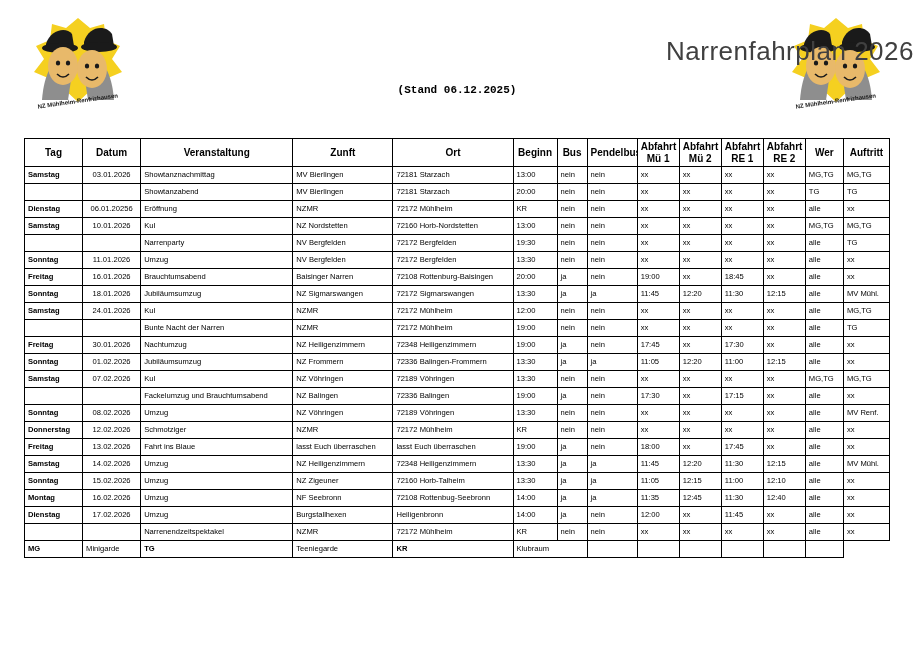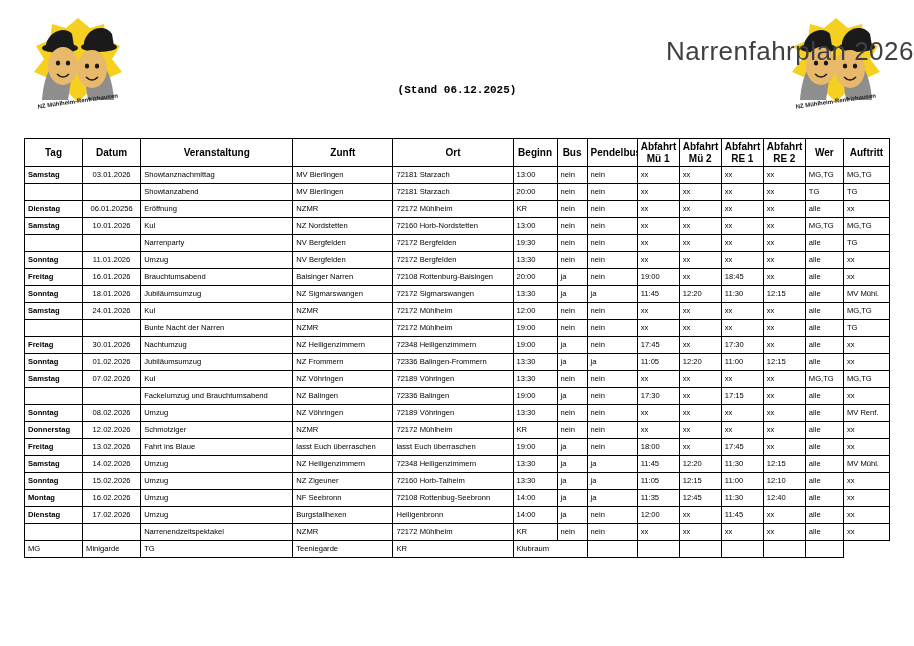--- a/index.html
+++ b/index.html
@@ -92,21 +92,21 @@
   .c-bus      { width: 30px; }
   .c-pendel   { width: 50px; }
   .c-ab       { width: 42px; }
   .c-wer      { width: 38px; }
   .c-auftritt { width: 46px; }
 
   td.bold, th.bold { font-weight: bold; }
   td.center { text-align: left; }
 
   .legend td { font-weight: normal; }
-  .legend td.k { font-weight: normal; }
+  .legend td.k { font-weight: bold; }
 </style>
 </head>
 <body>
 
 <div class="page">
 
   <div class="header">
 
     <div class="logo left">
       <svg width="120" height="96" viewBox="0 0 120 96" xmlns="http://www.w3.org/2000/svg">

